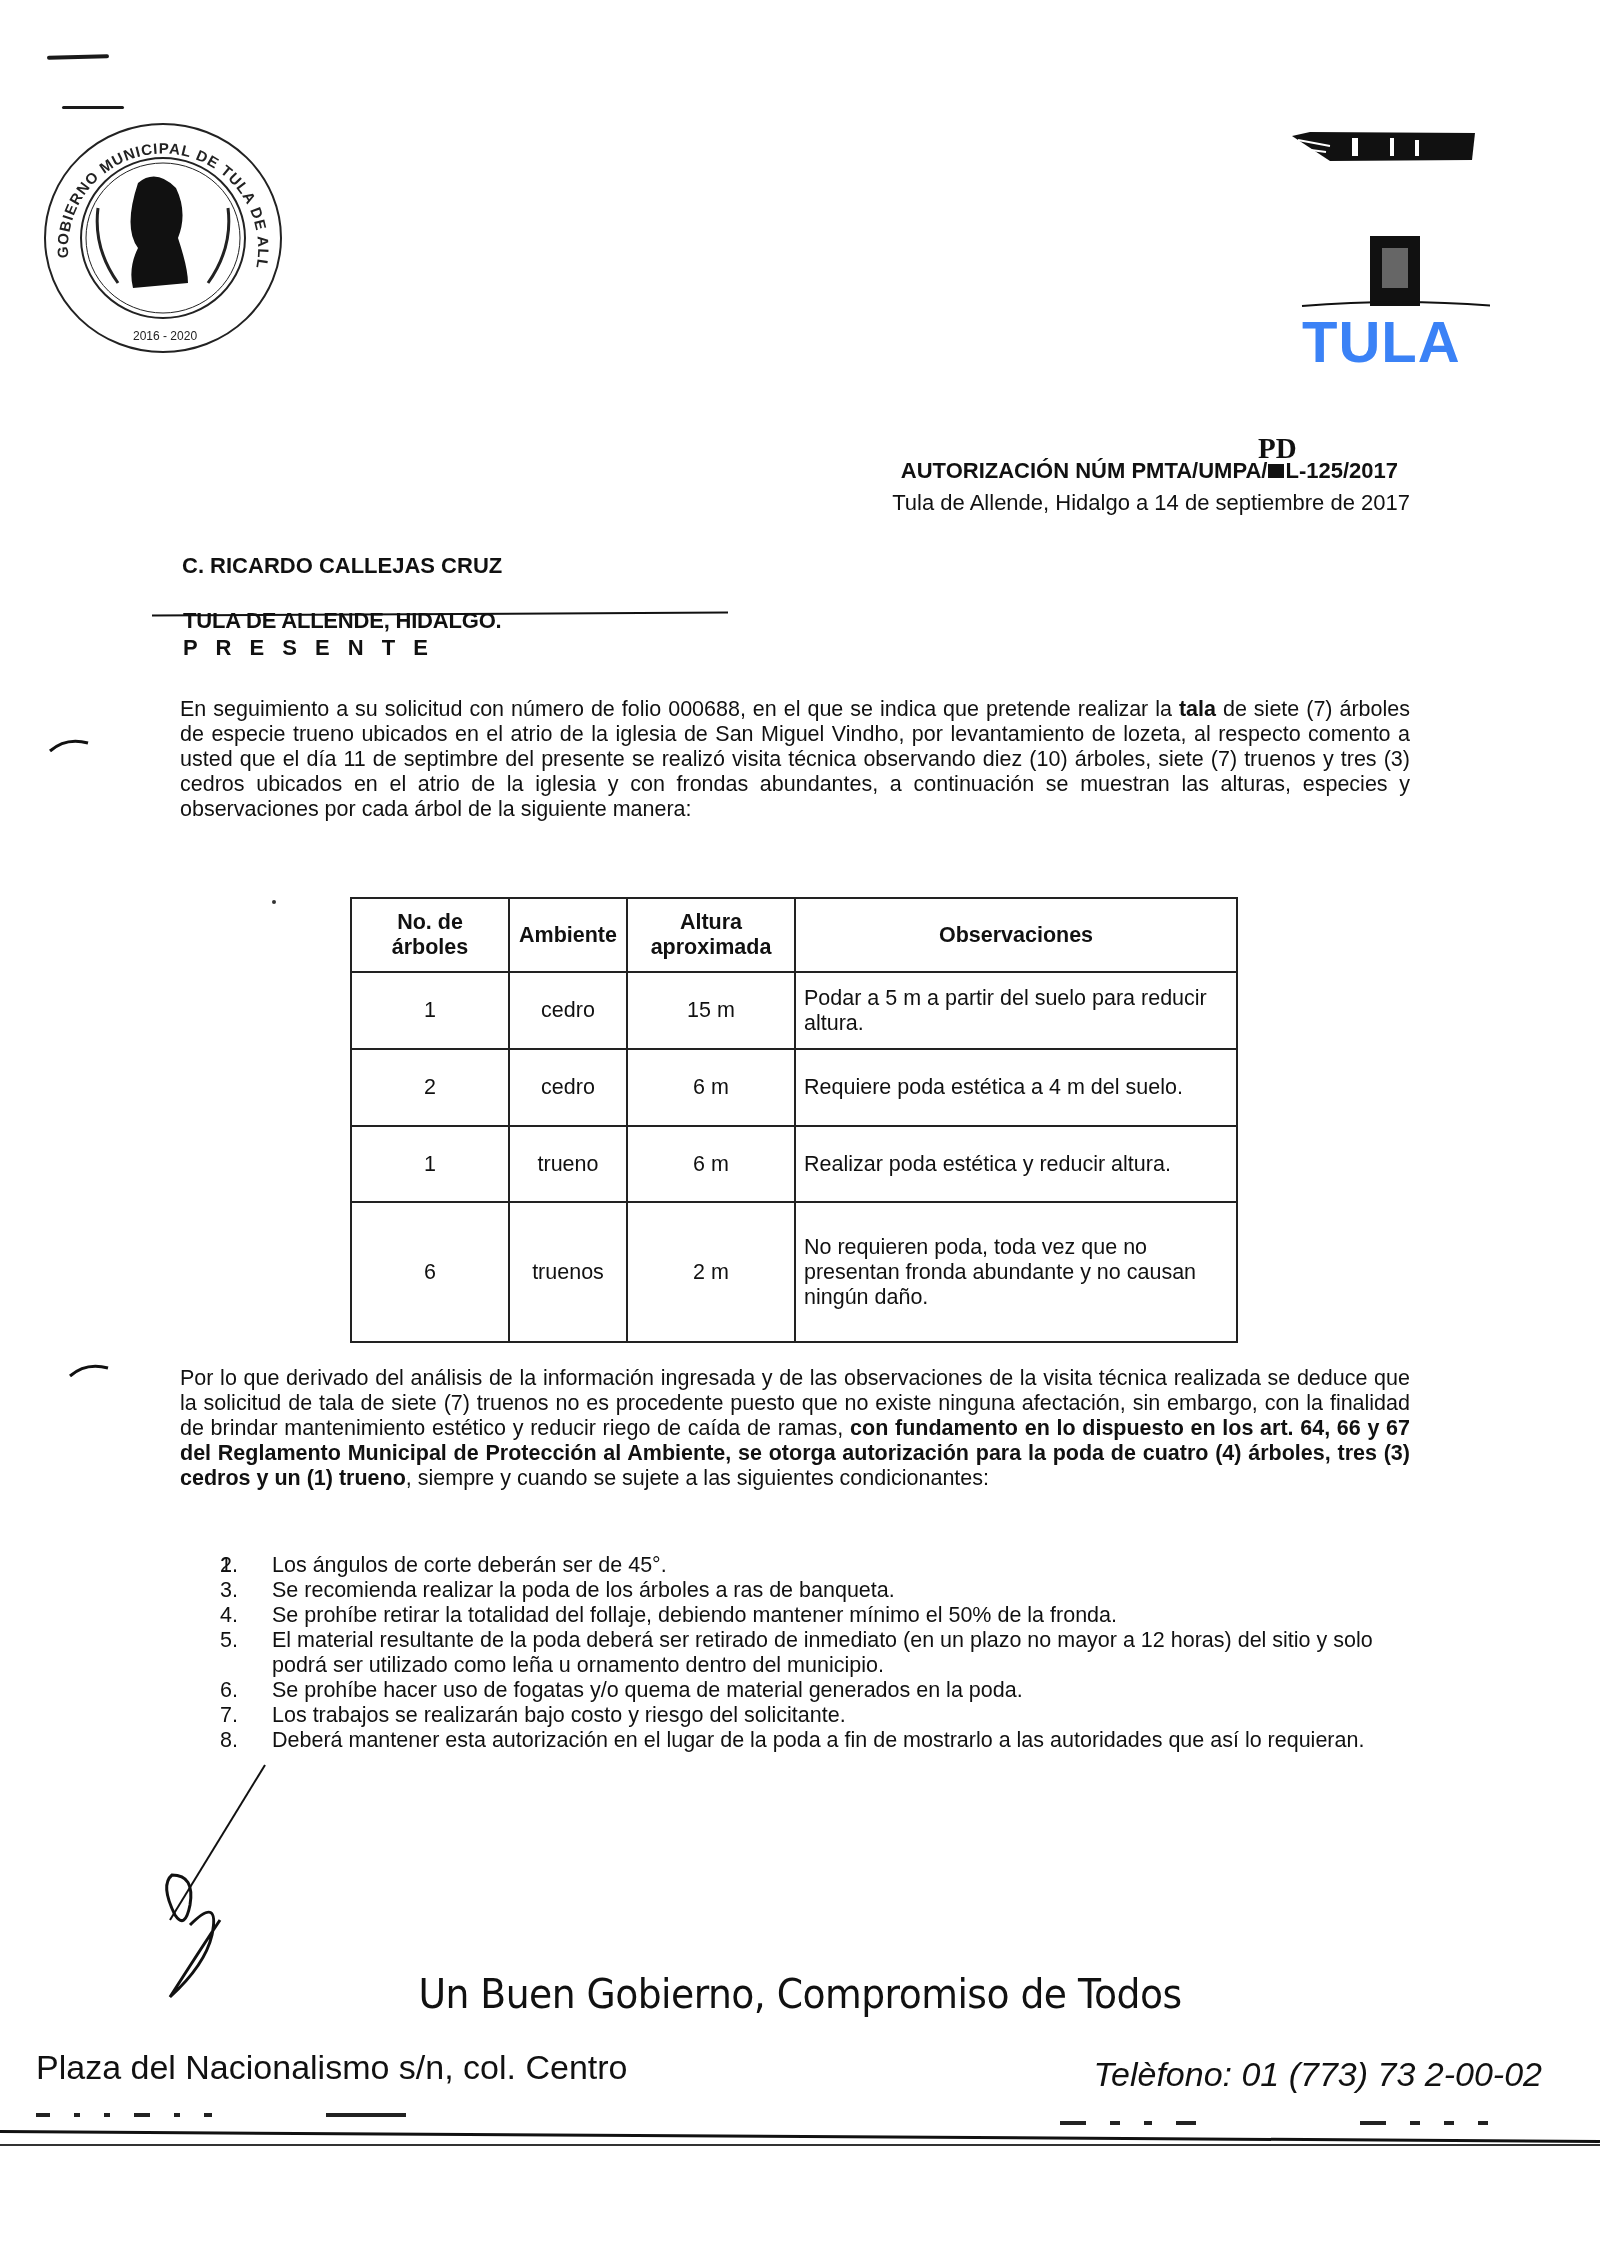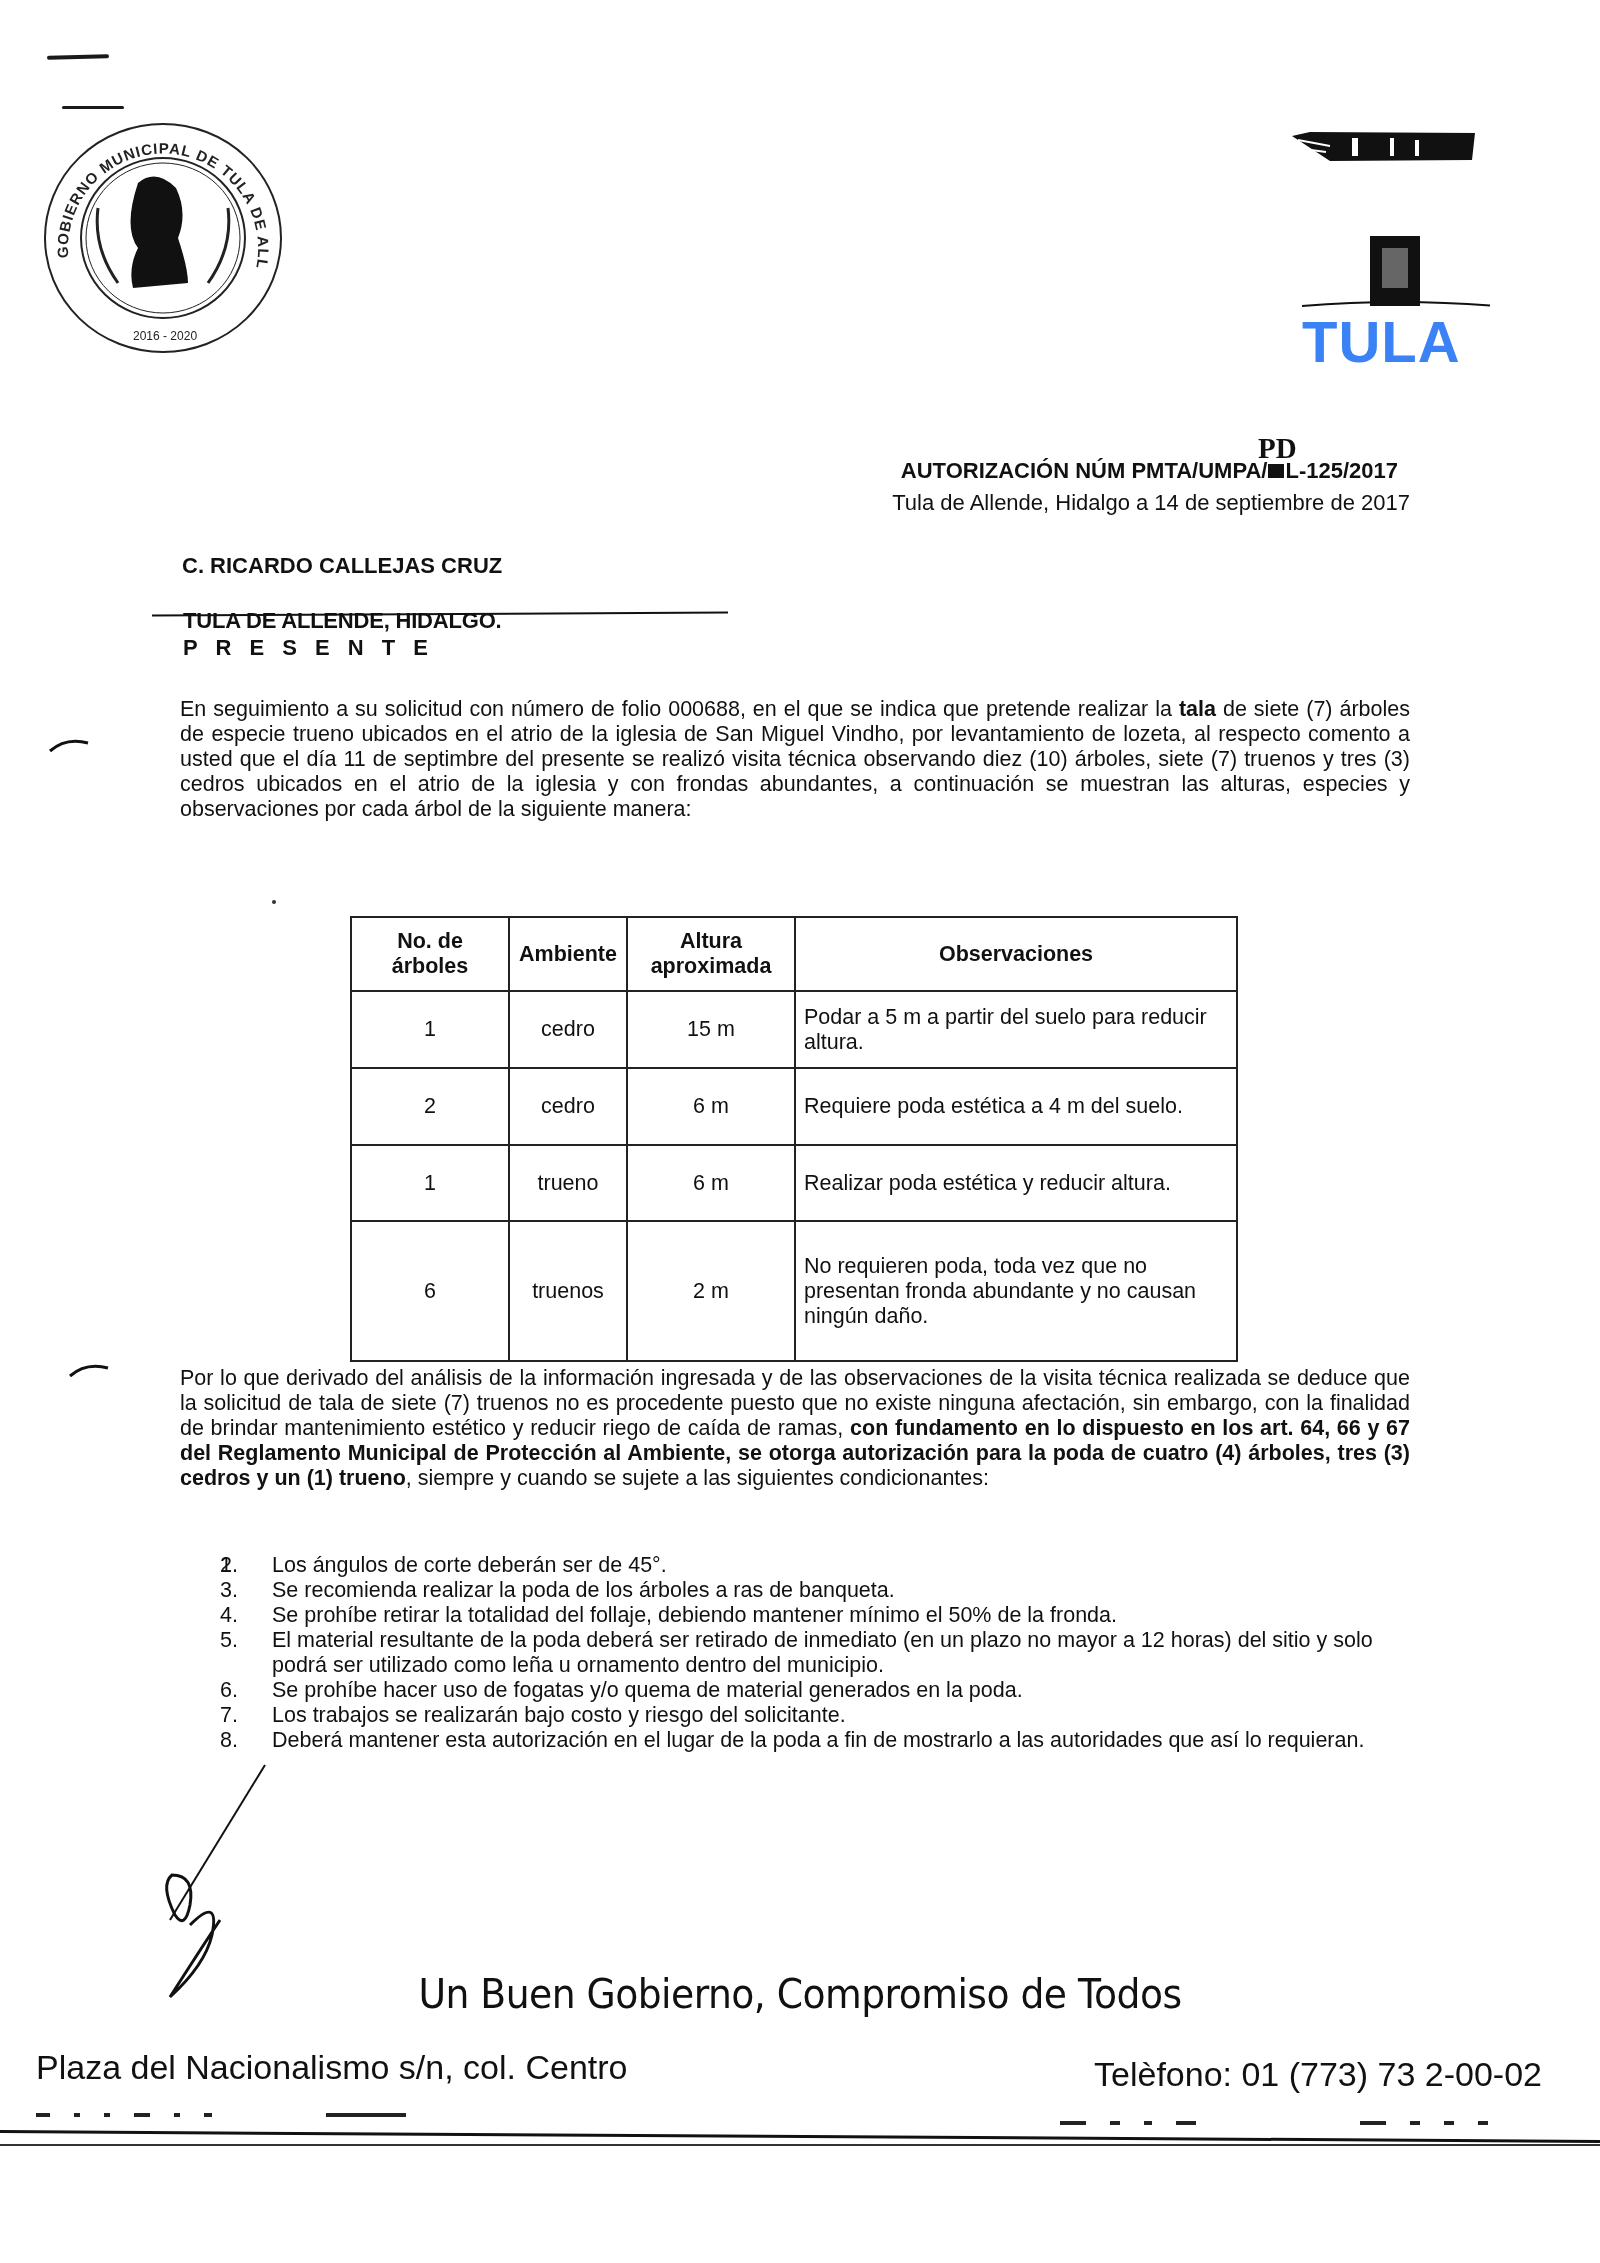--- a/index.html
+++ b/index.html
@@ -28,39 +28,39 @@
   .addr-strike { left:152px; top:613px; width:576px; height:2px; background:#111; transform:rotate(-0.3deg); }
   .address { left:183px; top:608px; font-size:22px; font-weight:700; letter-spacing:-0.2px; }
   .presente { left:183px; top:635px; font-size:22px; font-weight:700; letter-spacing:6px; }
 
   .para { left:180px; width:1230px; font-size:21.5px; line-height:25px; text-align:justify; }
   .para b { font-weight:700; }
   .p1 { top:697px; }
   .p2 { top:1366px; }
 
   
-  .tbl { left:350px; top:897px; width:888px; border-collapse:collapse; font-size:21.5px;margin-top:19px; }
+  .tbl { left:350px; top:897px; width:888px; border-collapse:collapse; font-size:21.5px; }
   .tbl th, .tbl td { border:2px solid #222; padding:2px 8px; }
   .tbl th { font-weight:700; text-align:center; line-height:25px; height:68px; }
   .tbl td.c { text-align:center; }
   .tbl td.obs { text-align:left; line-height:25px; vertical-align:middle; }
 
   
   .conds { left:180px; top:1553px; width:1230px; font-size:21.5px; line-height:25px; }
   .cond { position:relative; padding-left:92px; }
   .cond .num { position:absolute; left:40px; top:0; }
 
   .bullet-dot { left:272px; top:900px; width:4px; height:4px; background:#333; border-radius:50%; }
 
   .signature { left:150px; top:1735px; width:130px; height:280px; }
 
   .slogan { left:0; width:1600px; top:1970px; text-align:center; font-family:"DejaVu Sans", sans-serif;
             font-size:41px; letter-spacing:-0.6px; transform:scaleX(0.92); }
   .footer-left { left:36px; top:2048px; font-size:34px; }
-  .footer-right { right:58px; top:2055px; font-size:34px; }
+  .footer-right { right:58px; top:2055px; font-size:34px;font-style:italic; }
   .bottom-rule1 { left:0; top:2135px; width:1600px; height:3px; background:#111; transform:rotate(0.35deg); }
   .bottom-rule2 { left:0; top:2144px; width:1600px; height:2px; background:#333; }
   .hidden-line { left:36px; top:2103px; height:5px; width:530px; }
   .hidden-line span, .hidden-line-r span { display:inline-block; height:4px; background:#222; margin-right:24px; }
   .hidden-line-r { left:1060px; top:2111px; height:5px; width:500px; }
   .curl { position:absolute; }
 </style>
 </head>
 <body>
 

